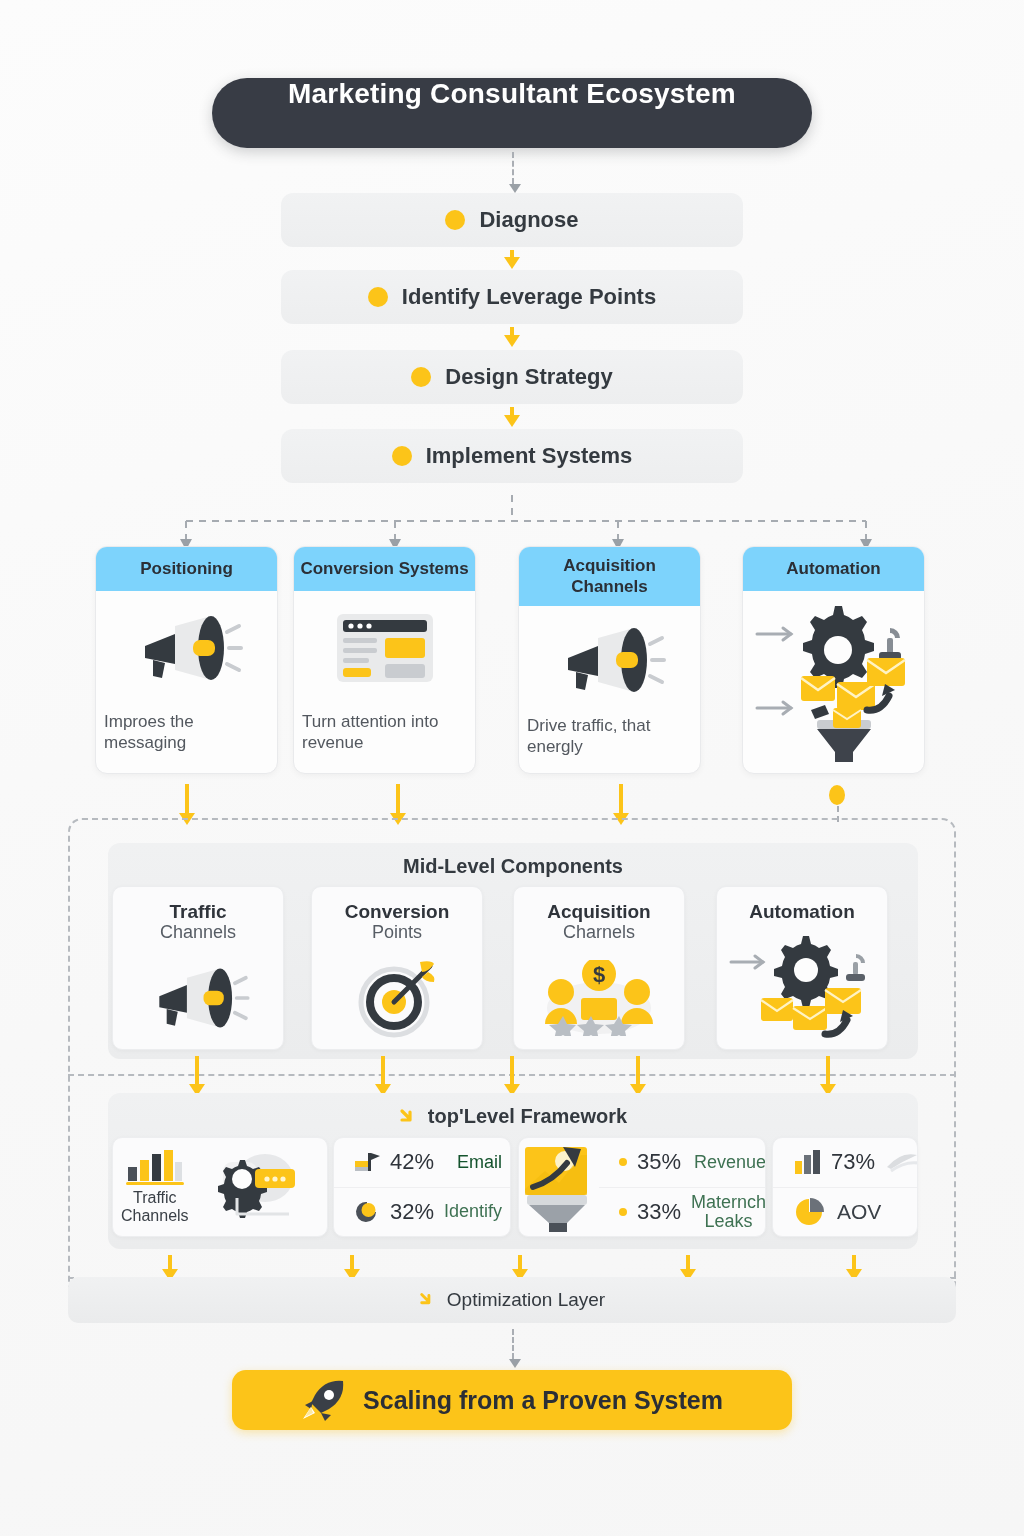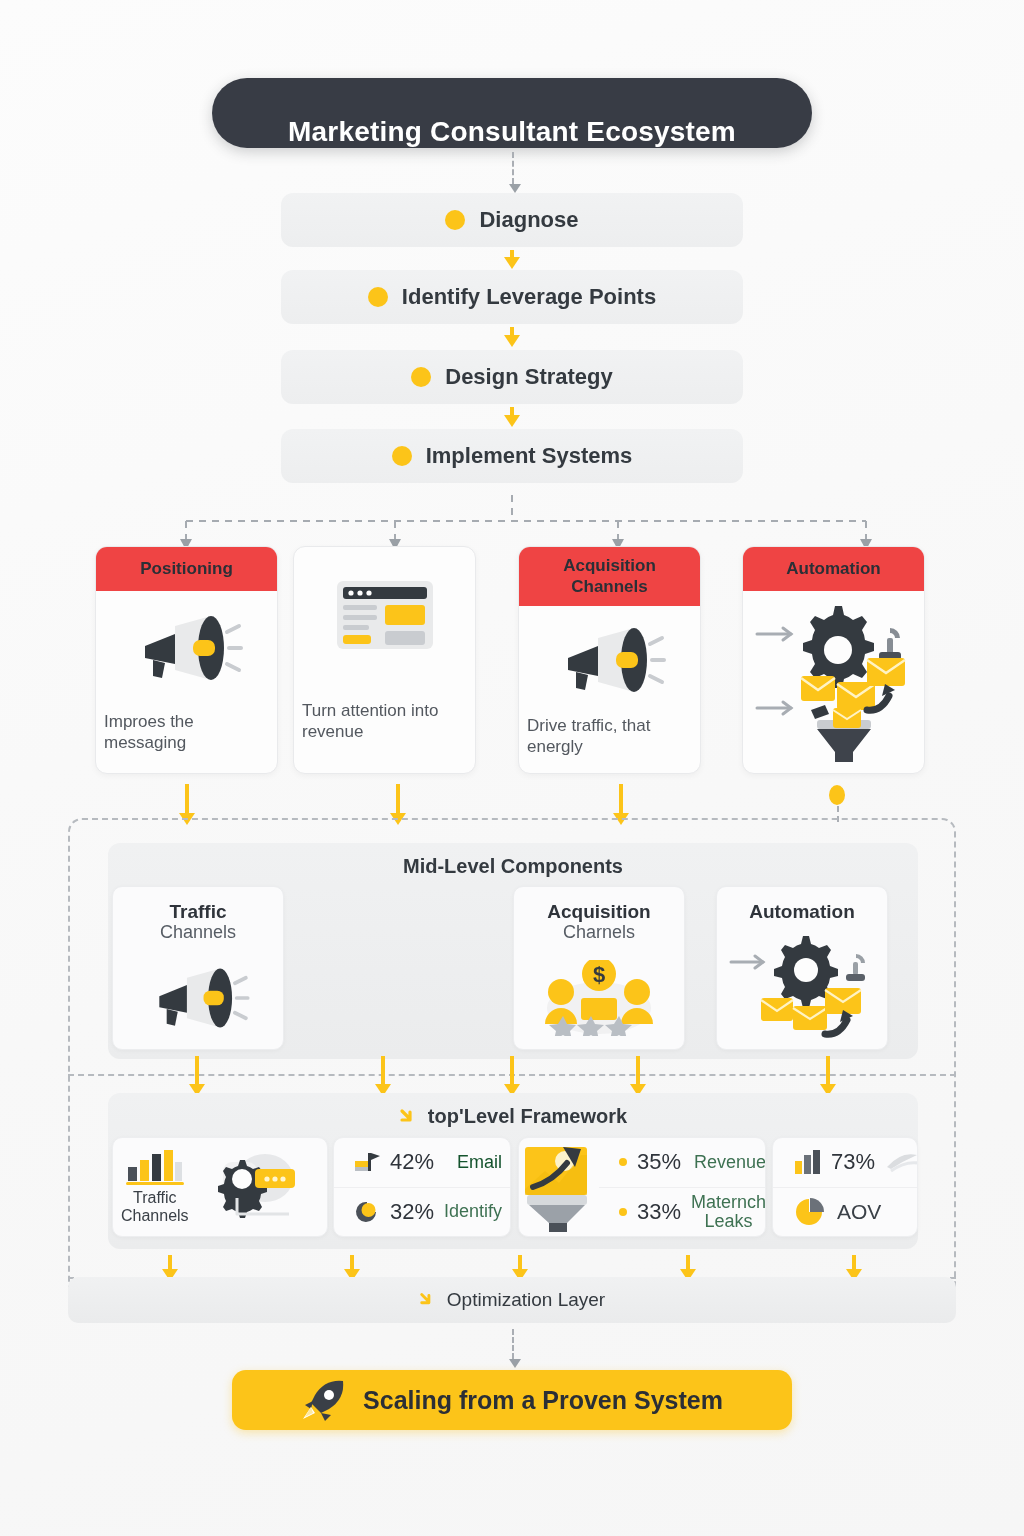--- a/index.html
+++ b/index.html
@@ -14,21 +14,21 @@
     width: 1024px; height: 1536px;
     background: linear-gradient(160deg,#FCFCFC 0%,#F8F8F8 55%,#F6F6F6 100%);
   }
 
   
   .title-bar {
     position: absolute; left: 212px; top: 78px;
     width: 600px; height: 70px;
     background: #383C45;
     border-radius: 35px;
-    display: flex; align-items: flex-end; justify-content: center;
+    display: flex; align-items: flex-start; justify-content: center;
     box-shadow: 0 4px 14px rgba(40,44,52,.22);
   }
   .title-bar span {
     color: #FFFFFF; font-size: 28px; font-weight: bold; letter-spacing: .2px;
   }
 
   
   .step {
     position: absolute; left: 281px; width: 462px; height: 54px;
     background: linear-gradient(180deg,#F1F2F3 0%,#EDEEEF 100%);
@@ -70,21 +70,21 @@
   .pillar {
     position: absolute; top: 546px; width: 183px; height: 228px;
     background: #FDFDFD;
     border: 1px solid #E9EAEC;
     border-radius: 12px;
     overflow: hidden;
     box-shadow: 0 2px 6px rgba(0,0,0,.045);
     display: flex; flex-direction: column;
   }
   .pillar-head {
-    background: #ef4444; color: #2B2F36;
+    background: #7dd3fc; color: #2B2F36;
     font-size: 17px; font-weight: bold; text-align: center;
     padding: 9px 6px; line-height: 1.22; min-height: 44px;
     display: flex; align-items: center; justify-content: center;
   }
   .pillar-body { flex: 1; display: flex; flex-direction: column;
     align-items: center; justify-content: space-around; padding: 4px 8px 10px; }
   .pillar-desc { font-size: 17px; color: #53585F; line-height: 1.25; }
   .pillar-art { height: 88px; display: flex; align-items: center; justify-content: center; }
 
   
@@ -228,20 +228,21 @@
               <path d="M98 38 L110 38"></path>
               <path d="M96 54 L108 60"></path>
           </g>
         </svg>
       </div>
       <div class="pillar-desc">Improes the messaging</div>
     </div>
   </div>
 
   <div class="pillar" style="left:293px;">
+    <div class="pillar-head">Conversion Systems</div>
     <div class="pillar-body">
       <div class="pillar-art">
         <svg width="104" height="76" viewBox="0 0 104 76">
           <rect x="4" y="4" width="96" height="68" rx="6" fill="#E9EAEB"></rect>
           <rect x="10" y="10" width="84" height="12" rx="3" fill="#343A40"></rect>
           <circle cx="18" cy="16" r="2.6" fill="#fff"></circle>
             <circle cx="27" cy="16" r="2.6" fill="#fff"></circle>
             <circle cx="36" cy="16" r="2.6" fill="#fff"></circle>
           <rect x="10" y="28" width="34" height="5" rx="2" fill="#C9CCD0"></rect>
           <rect x="10" y="38" width="34" height="5" rx="2" fill="#C9CCD0"></rect>
@@ -340,20 +341,34 @@
         <rect x="62" y="30" width="22" height="16" rx="7" fill="#FCC419"></rect>
         <g stroke="#C9CCD0" stroke-width="4" stroke-linecap="round">
           <path d="M96 22 L108 16"></path>
             <path d="M98 38 L110 38"></path>
             <path d="M96 54 L108 60"></path>
         </g>
       </svg>
     </div>
   </div>
 
+  <div class="midcard" style="left:311px;">
+    <div class="t1">Conversion</div>
+    <div class="t2">Points</div>
+    <div class="art">
+      <svg width="86" height="80" viewBox="0 0 86 80">
+        <circle cx="40" cy="44" r="33" fill="none" stroke="#DCDEE1" stroke-width="5"></circle>
+        <circle cx="40" cy="44" r="24" fill="none" stroke="#343A40" stroke-width="8"></circle>
+        <circle cx="40" cy="44" r="12" fill="#FCC419"></circle>
+        <path d="M40 44 L76 8" stroke="#343A40" stroke-width="5" stroke-linecap="round"></path>
+        <path d="M66 4 q12 -2 14 2 q-6 8 -12 8 Z" fill="#FCC419"></path>
+        <path d="M74 14 q8 4 6 10 q-9 0 -12 -5 Z" fill="#FCC419"></path>
+      </svg>
+    </div>
+  </div>
 
   <div class="midcard" style="left:513px;">
     <div class="t1">Acquisition</div>
     <div class="t2">Charnels</div>
     <div class="art">
       <svg width="124" height="76" viewBox="0 0 124 76">
         <ellipse cx="62" cy="48" rx="52" ry="26" fill="#F1F1F2"></ellipse>
         <circle cx="62" cy="14" r="17" fill="#FCC419"></circle>
         <text x="62" y="22" font-family="Liberation Sans, sans-serif" font-size="22" font-weight="bold" fill="#343A40" text-anchor="middle">$</text>
         <circle cx="24" cy="32" r="13" fill="#FCC419"></circle>

